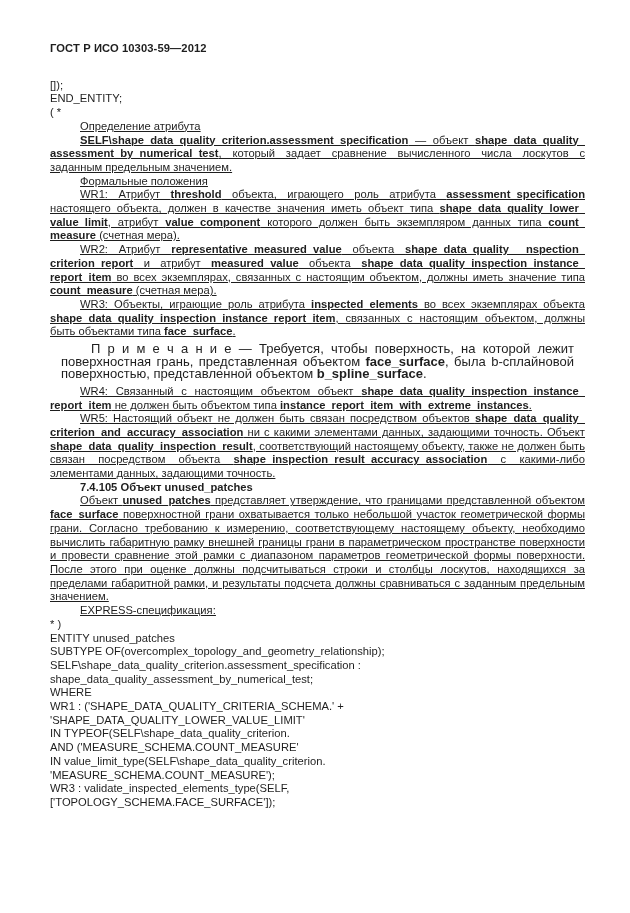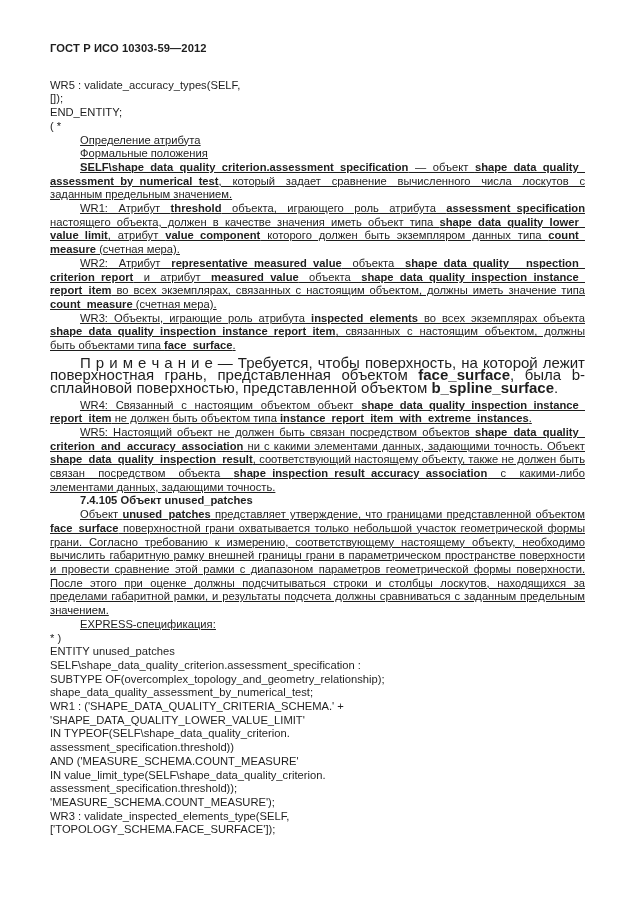--- a/index.html
+++ b/index.html
@@ -28,63 +28,61 @@
   .para, .heading, .note, .code-line {
     margin: 0;
   }
   .indent { text-indent: 30px; text-decoration: underline; }
   .justify { text-align: justify; }
   .heading {
     font-weight: bold;
     text-indent: 30px;
   }
   .note {
-    font-size: 15px;
+    font-size: 13px;
     line-height: 12.6px;
-    margin: 4px 0;
+    margin: 4px 11px;
     text-align: justify;
     text-indent: 30px;
   }
   .bold { font-weight: bold; }
   .underline { text-decoration: underline; }
   .page-number { margin-top: 24px; }
 </style>
 </head>
 <body>
 
 <div class="page">
   <div class="doc-header">ГОСТ Р ИСО 10303-59—2012</div>
 
   <div>
-      <div class="code-line">WR5 : validate_accuracy_types(SELF,</div>
       <div class="code-line">[]);</div>
       <div class="code-line">END_ENTITY;</div>
       <div class="code-line">( *</div>
       <div class="para indent"><span class="underline">Определение атрибута</span></div>
+      <div class="para justify indent"><span class="bold">SELF\shape_​data_​quality_​criterion.assessment_​specification</span><span> — объект </span><span class="bold">shape_​data_​quality_​assessment_​by_​numerical_​test</span><span>, который задает сравнение вычисленного числа лоскутов с заданным предельным значением.</span></div>
       <div class="para indent"><span class="underline">Формальные положения</span></div>
-      <div class="para justify indent"><span class="bold">SELF\shape_​data_​quality_​criterion.assessment_​specification</span><span> — объект </span><span class="bold">shape_​data_​quality_​assessment_​by_​numerical_​test</span><span>, который задает сравнение вычисленного числа лоскутов с заданным предельным значением.</span></div>
       <div class="para justify indent"><span>WR1: Атрибут </span><span class="bold">threshold</span><span> объекта, играющего роль атрибута </span><span class="bold">assessment_​specification</span><span> настоящего объекта, должен в качестве значения иметь объект типа </span><span class="bold">shape_​data_​quality_​lower_​value_​limit</span><span>, атрибут </span><span class="bold">value_​component</span><span> которого должен быть экземпляром данных типа </span><span class="bold">count_​measure</span><span> (счетная мера).</span></div>
       <div class="para justify indent"><span>WR2: Атрибут </span><span class="bold">representative_​measured_​value</span><span> объекта </span><span class="bold">shape_​data_​quality_​ nspection_​criterion_​report</span><span> и атрибут </span><span class="bold">measured_​value</span><span> объекта </span><span class="bold">shape_​data_​quality_​inspection_​instance_​report_​item</span><span> во всех экземплярах, связанных с настоящим объектом, должны иметь значение типа </span><span class="bold">count_​measure</span><span> (счетная мера).</span></div>
       <div class="para justify indent"><span>WR3: Объекты, играющие роль атрибута </span><span class="bold">inspected_​elements</span><span> во всех экземплярах объекта </span><span class="bold">shape_​data_​quality_​inspection_​instance_​report_​item</span><span>, связанных с настоящим объектом, должны быть объектами типа </span><span class="bold">face_​surface</span><span>.</span></div>
       <div class="note"><span>П р и м е ч а н и е — Требуется, чтобы поверхность, на которой лежит поверхностная грань, представленная объектом </span><span class="bold">face_​surface</span><span>, была b-сплайновой поверхностью, представленной объектом </span><span class="bold">b_​spline_​surface</span><span>.</span></div>
       <div class="para justify indent"><span>WR4: Связанный с настоящим объектом объект </span><span class="bold">shape_​data_​quality_​inspection_​instance_​report_​item</span><span> не должен быть объектом типа </span><span class="bold">instance_​report_​item_​with_​extreme_​instances</span><span>.</span></div>
       <div class="para justify indent"><span>WR5: Настоящий объект не должен быть связан посредством объектов </span><span class="bold">shape_​data_​quality_​ criterion_​and_​accuracy_​association</span><span> ни с какими элементами данных, задающими точность. Объект </span><span class="bold">shape_​data_​quality_​inspection_​result</span><span>, соответствующий настоящему объекту, также не должен быть связан посредством объекта </span><span class="bold">shape_​inspection_​result_​accuracy_​association</span><span> с какими-либо элементами данных, задающими точность.</span></div>
       <div class="heading"><span class="bold">7.4.105 Объект unused_​patches</span></div>
       <div class="para justify indent"><span>Объект </span><span class="bold">unused_​patches</span><span> представляет утверждение, что границами представленной объектом </span><span class="bold">face_​surface</span><span> поверхностной грани охватывается только небольшой участок геометрической формы грани. Согласно требованию к измерению, соответствующему настоящему объекту, необходимо вычислить габаритную рамку внешней границы грани в параметрическом пространстве поверхности и провести сравнение этой рамки с диапазоном параметров геометрической формы поверхности. После этого при оценке должны подсчитываться строки и столбцы лоскутов, находящихся за пределами габаритной рамки, и результаты подсчета должны сравниваться с заданным предельным значением.</span></div>
       <div class="para indent"><span class="underline">EXPRESS-спецификация:</span></div>
       <div class="code-line">* )</div>
       <div class="code-line">ENTITY unused_patches</div>
+      <div class="code-line">SUBTYPE OF(overcomplex_topology_and_geometry_relationship);</div>
       <div class="code-line">SELF\shape_data_quality_criterion.assessment_specification :</div>
-      <div class="code-line">SUBTYPE OF(overcomplex_topology_and_geometry_relationship);</div>
       <div class="code-line">shape_data_quality_assessment_by_numerical_test;</div>
+      <div class="code-line">WHERE</div>
       <div class="code-line">WR1 : ('SHAPE_DATA_QUALITY_CRITERIA_SCHEMA.' +</div>
       <div class="code-line">'SHAPE_DATA_QUALITY_LOWER_VALUE_LIMIT'</div>
       <div class="code-line">IN TYPEOF(SELF\shape_data_quality_criterion.</div>
-      <div class="code-line">assessment_specification.threshold))</div>
       <div class="code-line">AND ('MEASURE_SCHEMA.COUNT_MEASURE'</div>
       <div class="code-line">IN value_limit_type(SELF\shape_data_quality_criterion.</div>
-      <div class="code-line">assessment_specification.threshold));</div>
       <div class="code-line">'MEASURE_SCHEMA.COUNT_MEASURE');</div>
       <div class="code-line">WR3 : validate_inspected_elements_type(SELF,</div>
       <div class="code-line">['TOPOLOGY_SCHEMA.FACE_SURFACE']);</div>
     </div>
 
 </div>
 
 </body></html>

